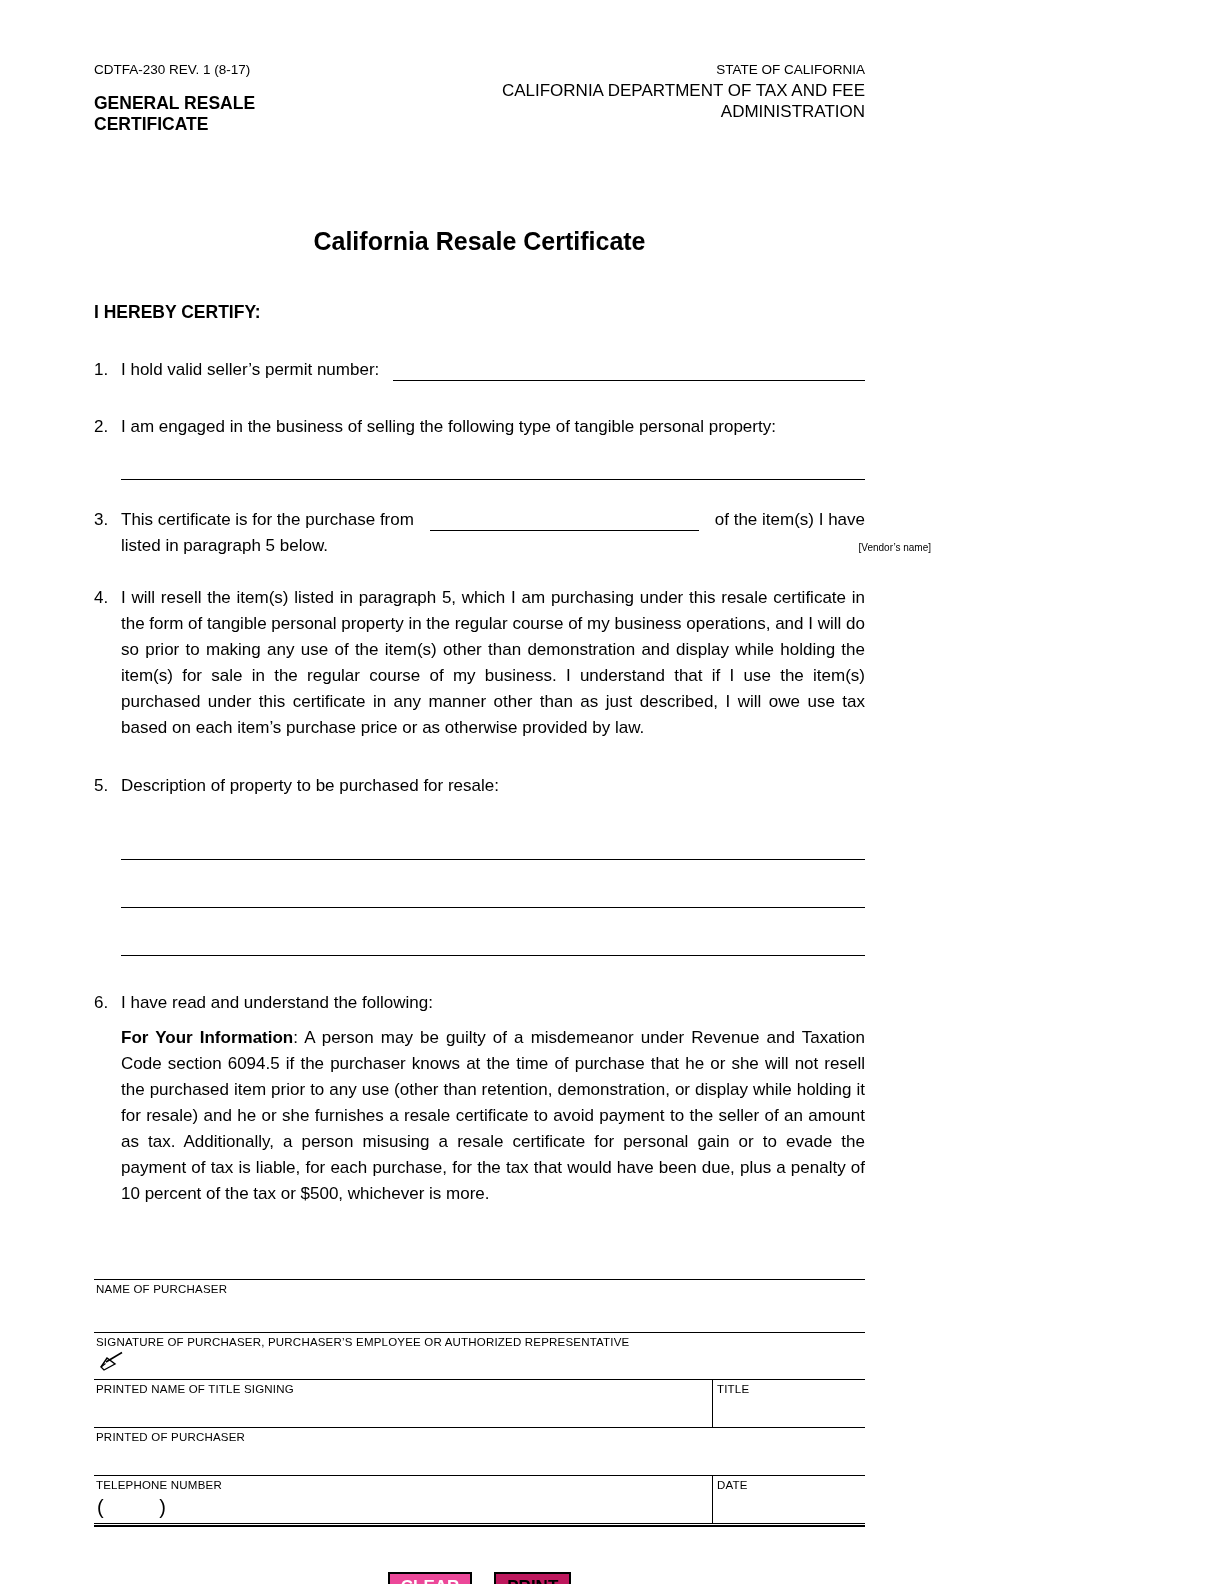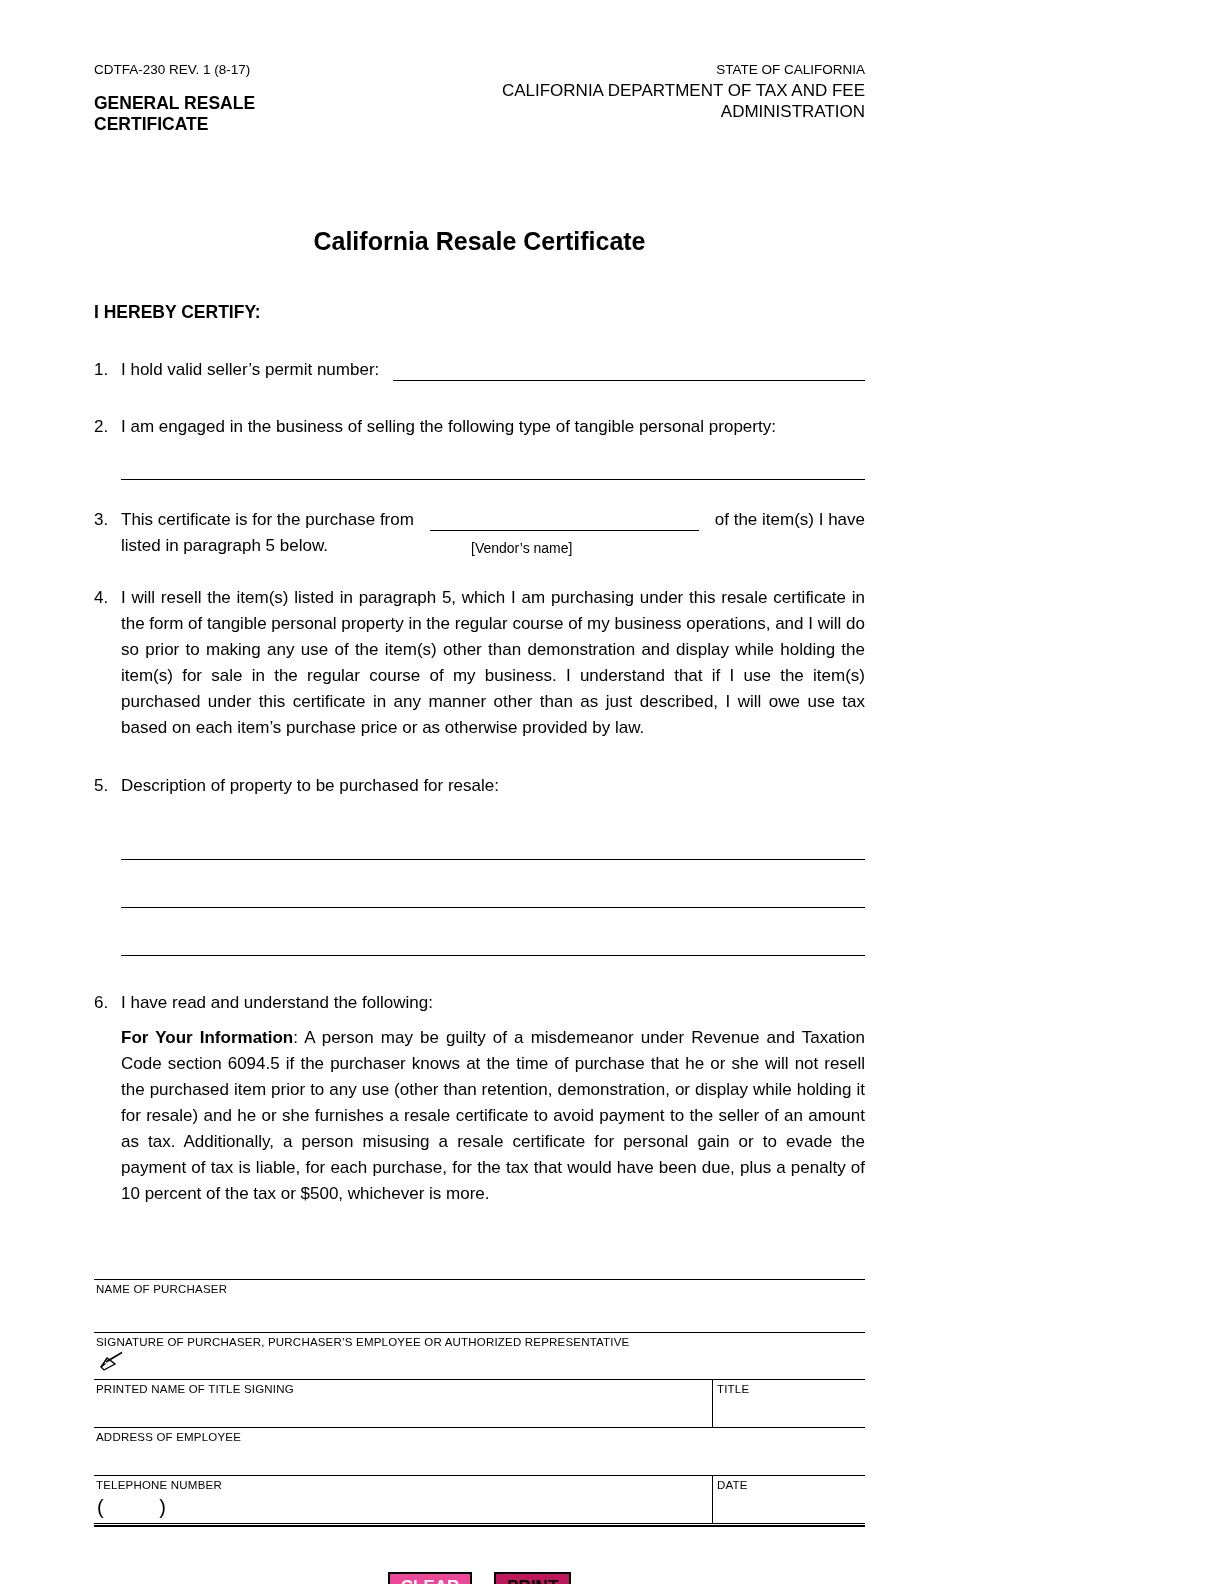--- a/index.html
+++ b/index.html
@@ -33,21 +33,21 @@
   .item-1 .fill-line { flex:1; margin-left:14px; height:24px; }
 
   .item-2 { margin-top:31px; }
   .item-2 .rule { height:0; border-bottom:1.5px solid #000; margin-top:39px; }
 
   .item-3 { margin-top:27px; }
   .item-3 .body { position:relative; }
   .item-3 .row1 { display:flex; }
   .item-3 .row1 .fill-line { flex:1; margin:0 16px; height:24px; }
   .item-3 .caption { position:absolute; left:350px; top:28px; width:460px;
-                     text-align:left; font-size:14px; }
+                     text-align:right; font-size:10px; }
 
   .item-4 { margin-top:26px; }
   .item-4 .body { text-align:justify; }
 
   .item-5 { margin-top:32px; }
   .item-5 .rule { height:0; border-bottom:1.5px solid #000; }
   .item-5 .rule.first { margin-top:60px; }
   .item-5 .rule + .rule { margin-top:47px; }
 
   .item-6 { margin-top:34px; }
@@ -169,21 +169,21 @@
       <div class="fcell-l">
         <div class="flabel">PRINTED NAME OF TITLE SIGNING</div>
       </div>
       <div class="fcell-r">
         <div class="flabel">TITLE</div>
       </div>
     </div>
 
     <div class="frow frow-grid" style="grid-template-columns:1fr;">
       <div class="fcell-l">
-        <div class="flabel">ADDRESS OF EMPLOYEE</div>
+        <div class="flabel">PRINTED OF PURCHASER</div>
       </div>
     </div>
 
     <div class="frow frow-grid">
       <div class="fcell-l">
         <div class="flabel">TELEPHONE NUMBER</div>
         <span class="phone-prefill">(          )</span>
       </div>
       <div class="fcell-r">
         <div class="flabel">DATE</div>

